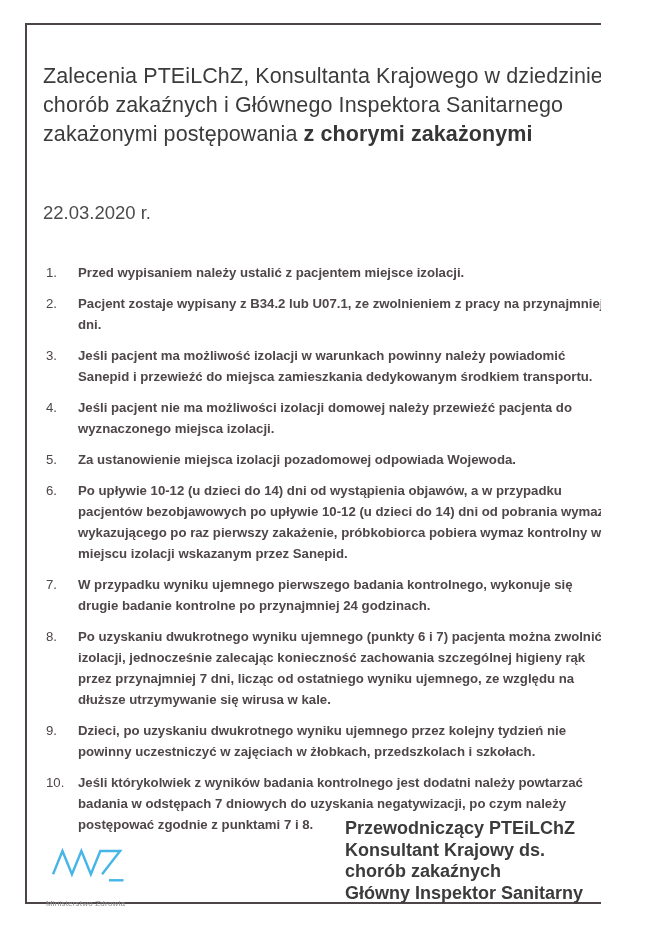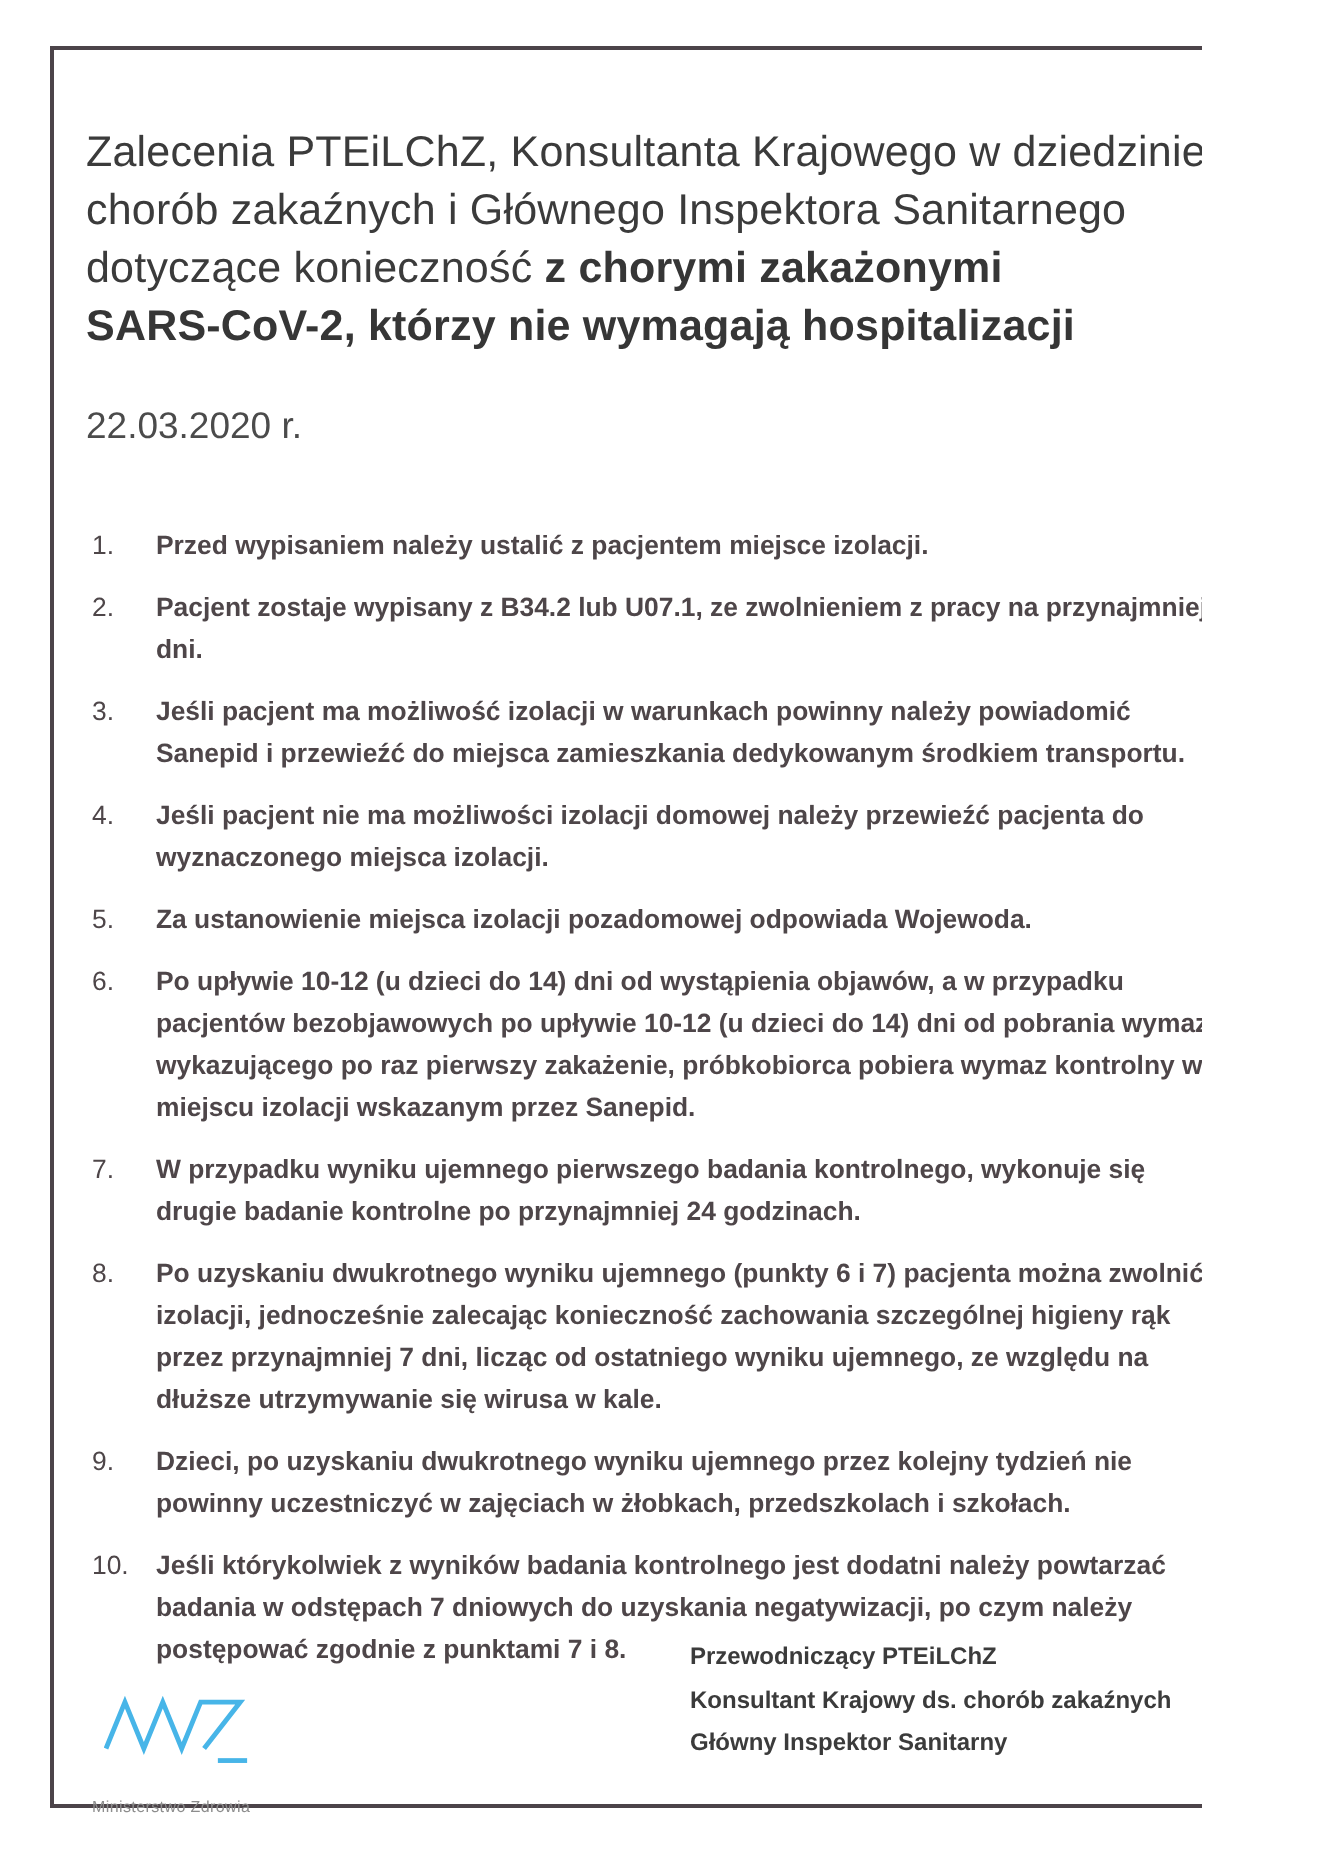--- a/index.html
+++ b/index.html
@@ -53,21 +53,21 @@
     width: 32px;
   }
   .item .txt {
     flex: 1 1 auto;
     max-width: 537px;
     font-weight: bold;
   }
   .signature {
     position: absolute;
     left: 345px; top: 818px;
-    font-size: 12px;
+    font-size: 18px;
     font-weight: 700;
     line-height: 21.5px;
     color: #3b3b3b;
   }
   .logo {
     position: absolute;
     left: 46px; top: 845px;
     width: 100px;
   }
   .logo svg { display: block; margin-left: 6px; }
@@ -82,22 +82,21 @@
 </head>
 <body>
 
 <div class="page">
 
   <div class="frame"></div>
 
   <div class="title-block">
     <div>Zalecenia PTEiLChZ, Konsultanta Krajowego w dziedzinie</div>
     <div>chorób zakaźnych i Głównego Inspektora Sanitarnego</div>
-    <div><span>dotyczące konieczność </span><span class="bold">z chorymi zakażonymi</span></div>
-    <div class="bold">SARS-CoV-2, którzy nie wymagają hospitalizacji</div>
+    <div><span>zakażonymi postępowania </span><span class="bold">z chorymi zakażonymi</span></div>
   </div>
 
   <div class="date">22.03.2020 r.</div>
 
   <div class="list">
     <div class="item">
       <span class="num">1.</span>
       <span class="txt">Przed wypisaniem należy ustalić z pacjentem miejsce izolacji.</span>
     </div>
     <div class="item">

